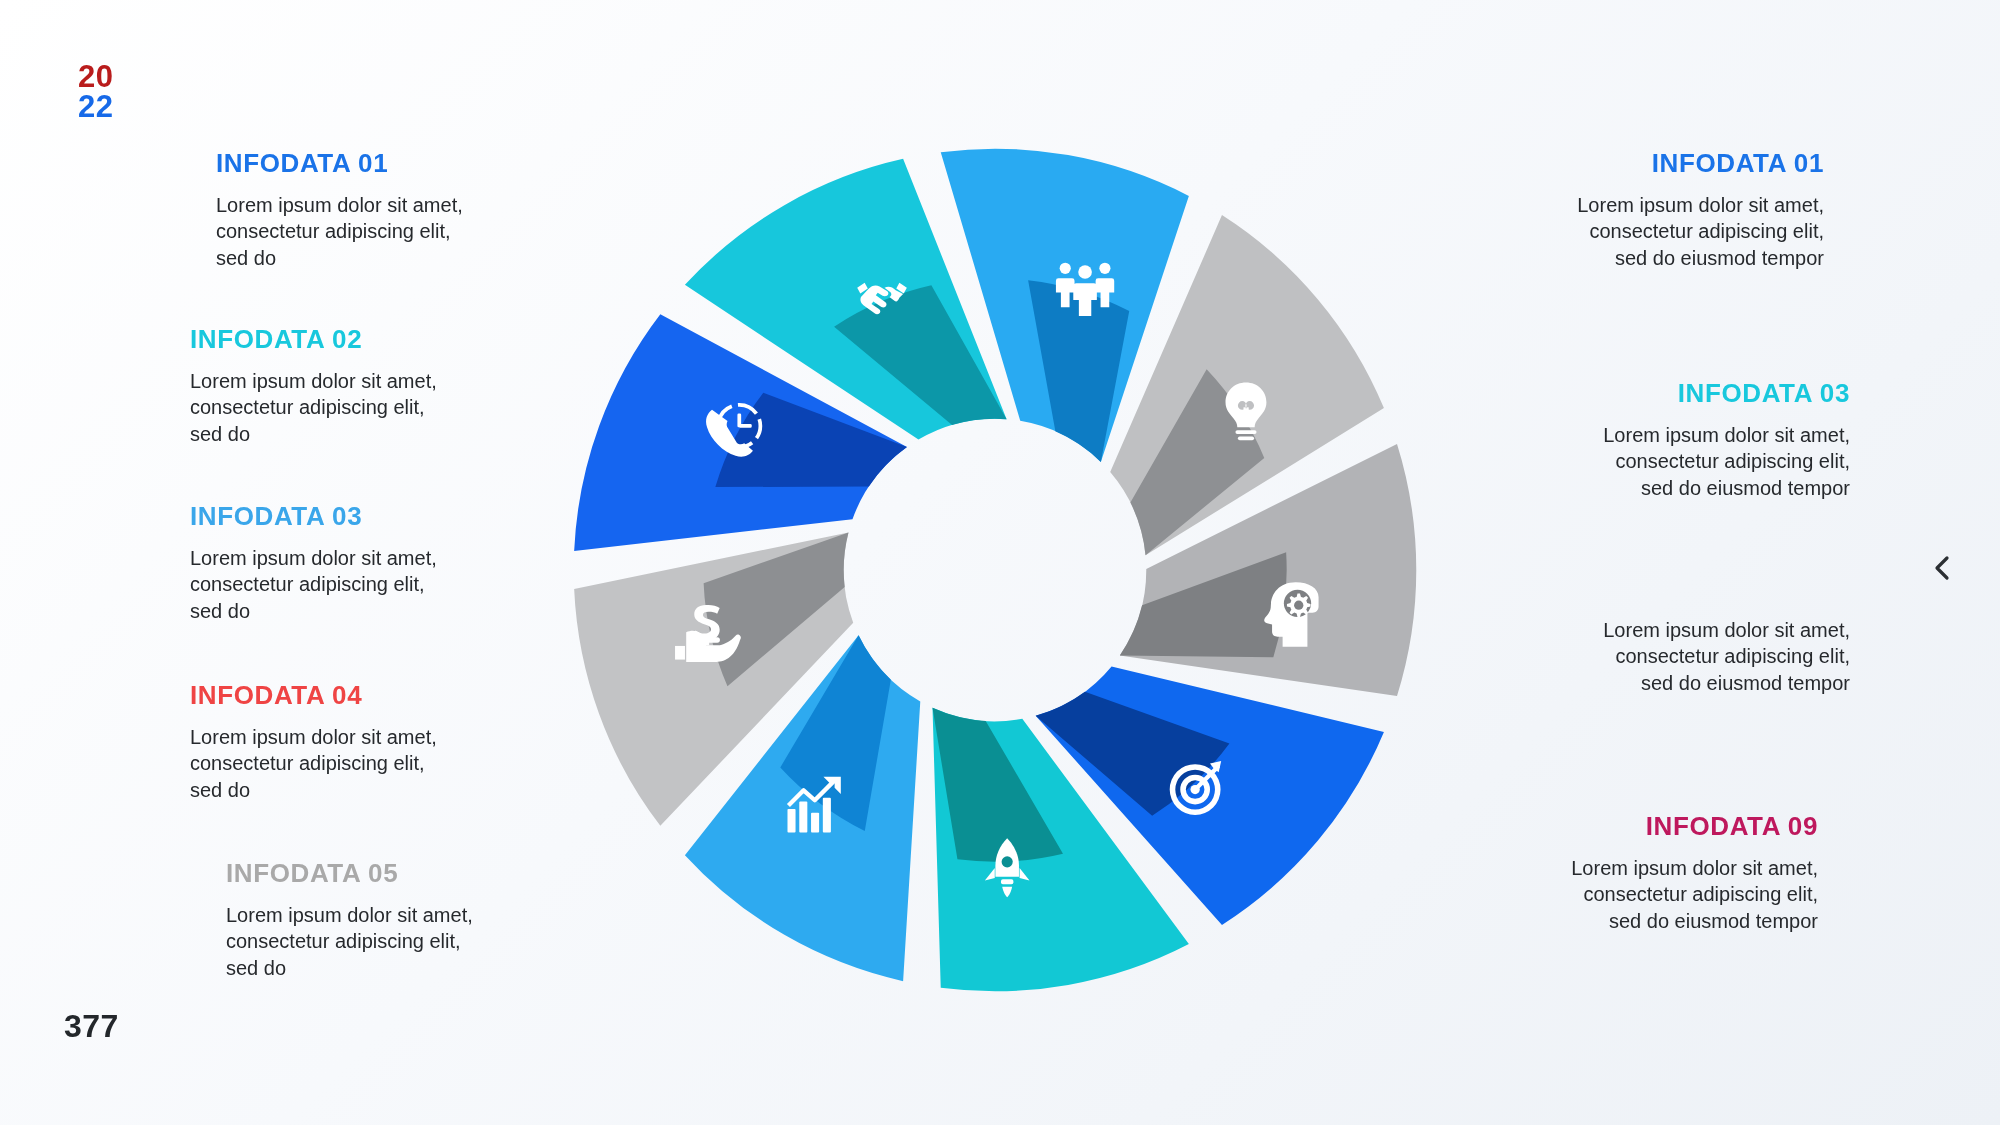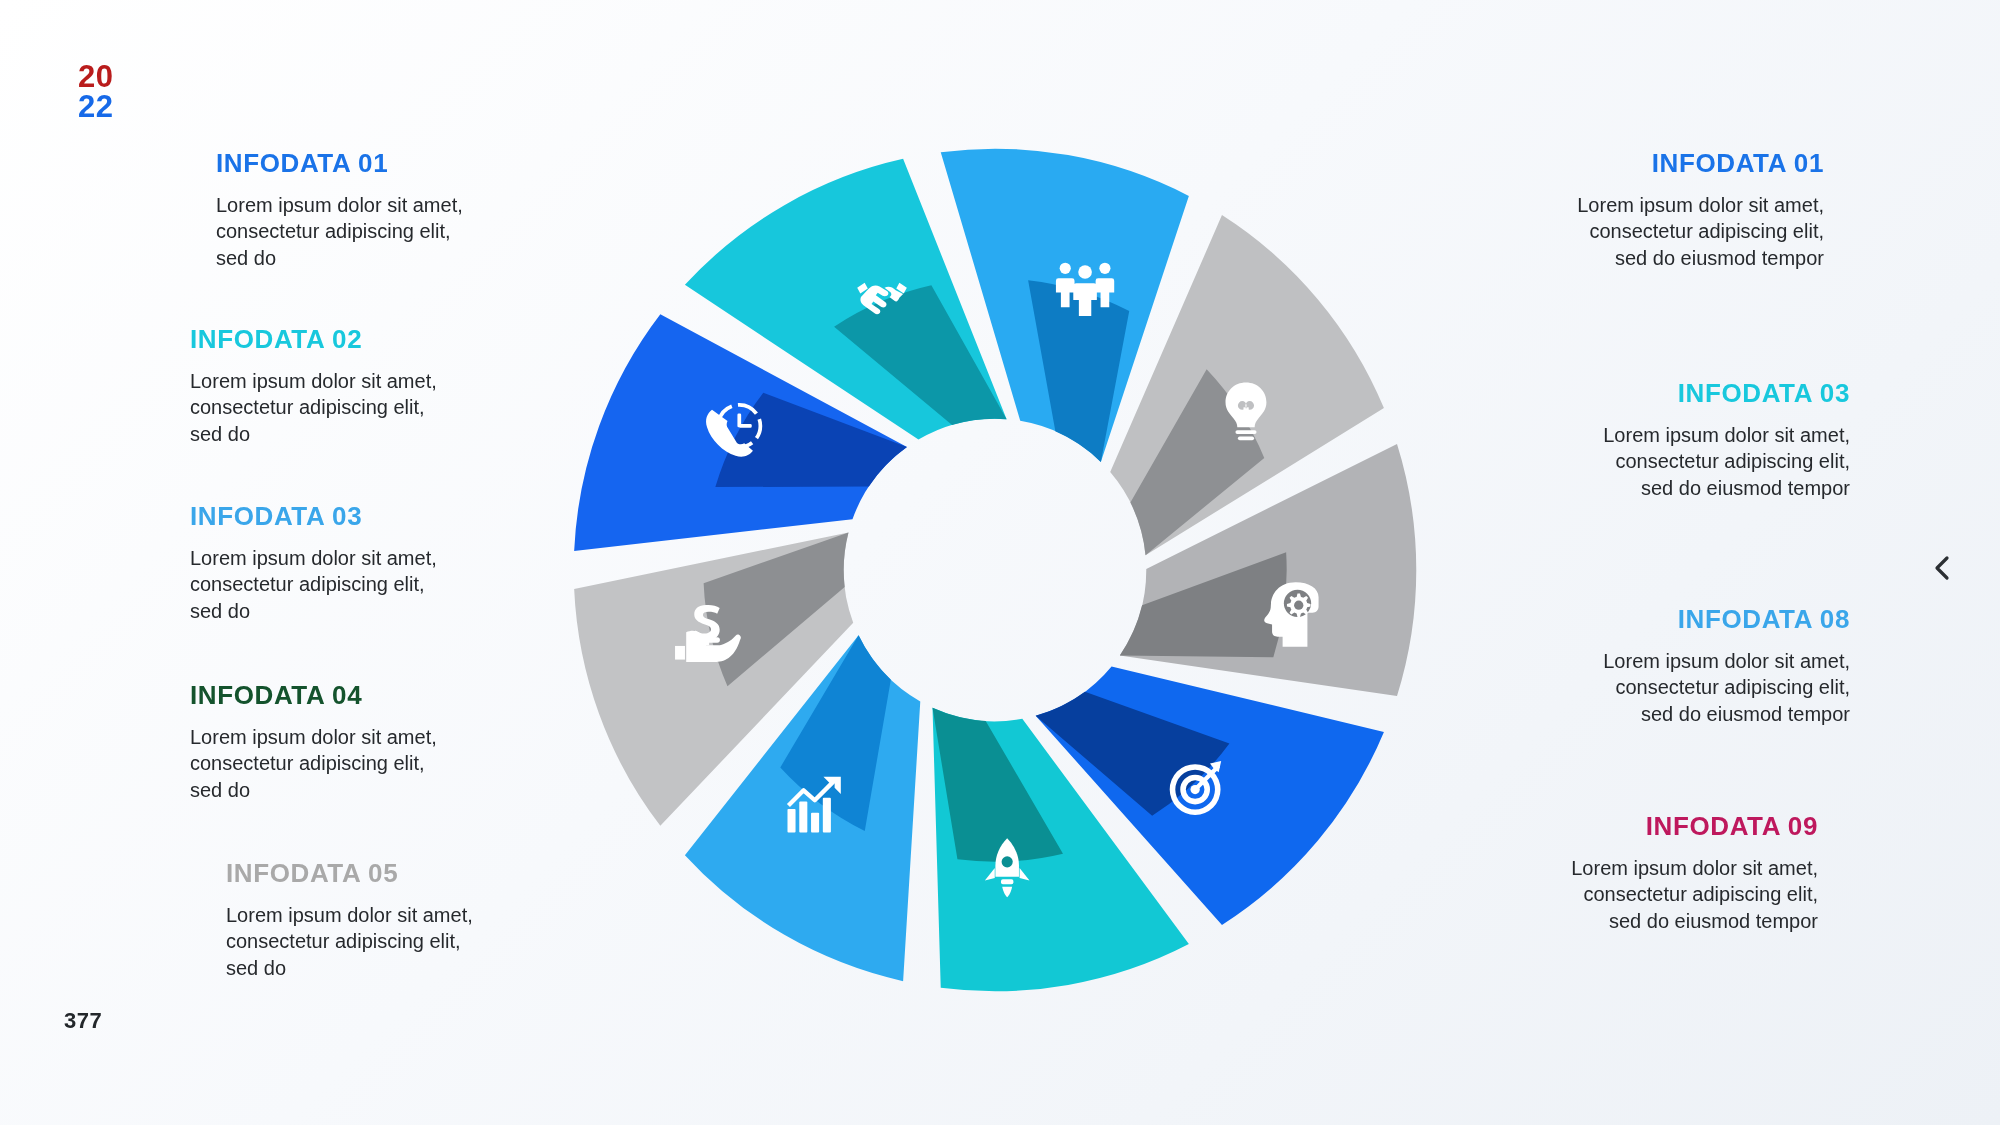--- a/index.html
+++ b/index.html
@@ -28,21 +28,21 @@
   #year-block .y-bot {
     font-size: 31px;
     font-weight: bold;
     color: #1669e8;
     display: block;
   }
   #page-number {
     position: absolute;
     left: 64px;
     top: 1008px;
-    font-size: 22px;
+    font-size: 32px;
     font-weight: bold;
     color: #23272b;
     letter-spacing: 0.5px;
   }
 
   
   #nav-prev {
     position: absolute;
     left: 1920px;
     top: 545px;
@@ -141,21 +141,21 @@
   <div class="info-block align-left" id="blk-3">
     <div class="info-title" style="color: rgb(58, 166, 234);">INFODATA 03</div>
     <div class="info-body">
       <div>Lorem ipsum dolor sit amet,</div>
       <div>consectetur adipiscing elit,</div>
       <div>sed do</div>
     </div>
   </div>
 
   <div class="info-block align-left" id="blk-4">
-    <div class="info-title" style="color: #14532d;">INFODATA 04</div>
+    <div class="info-title" style="color: #ef4444;">INFODATA 04</div>
     <div class="info-body">
       <div>Lorem ipsum dolor sit amet,</div>
       <div>consectetur adipiscing elit,</div>
       <div>sed do</div>
     </div>
   </div>
 
   <div class="info-block align-left" id="blk-5">
     <div class="info-title" style="color: rgb(169, 169, 169);">INFODATA 05</div>
     <div class="info-body">
@@ -181,21 +181,20 @@
   <div class="info-block align-right" id="blk-7">
     <div class="info-title" style="color: rgb(24, 200, 221);">INFODATA 03</div>
     <div class="info-body">
       <div>Lorem ipsum dolor sit amet,</div>
       <div>consectetur adipiscing elit,</div>
       <div>sed do eiusmod tempor</div>
     </div>
   </div>
 
   <div class="info-block align-right" id="blk-8">
-    <div class="info-title" style="color: rgb(58, 166, 234);">INFODATA 08</div>
     <div class="info-body">
       <div>Lorem ipsum dolor sit amet,</div>
       <div>consectetur adipiscing elit,</div>
       <div>sed do eiusmod tempor</div>
     </div>
   </div>
 
   <div class="info-block align-right" id="blk-9">
     <div class="info-title" style="color: #be185d;">INFODATA 09</div>
     <div class="info-body">

